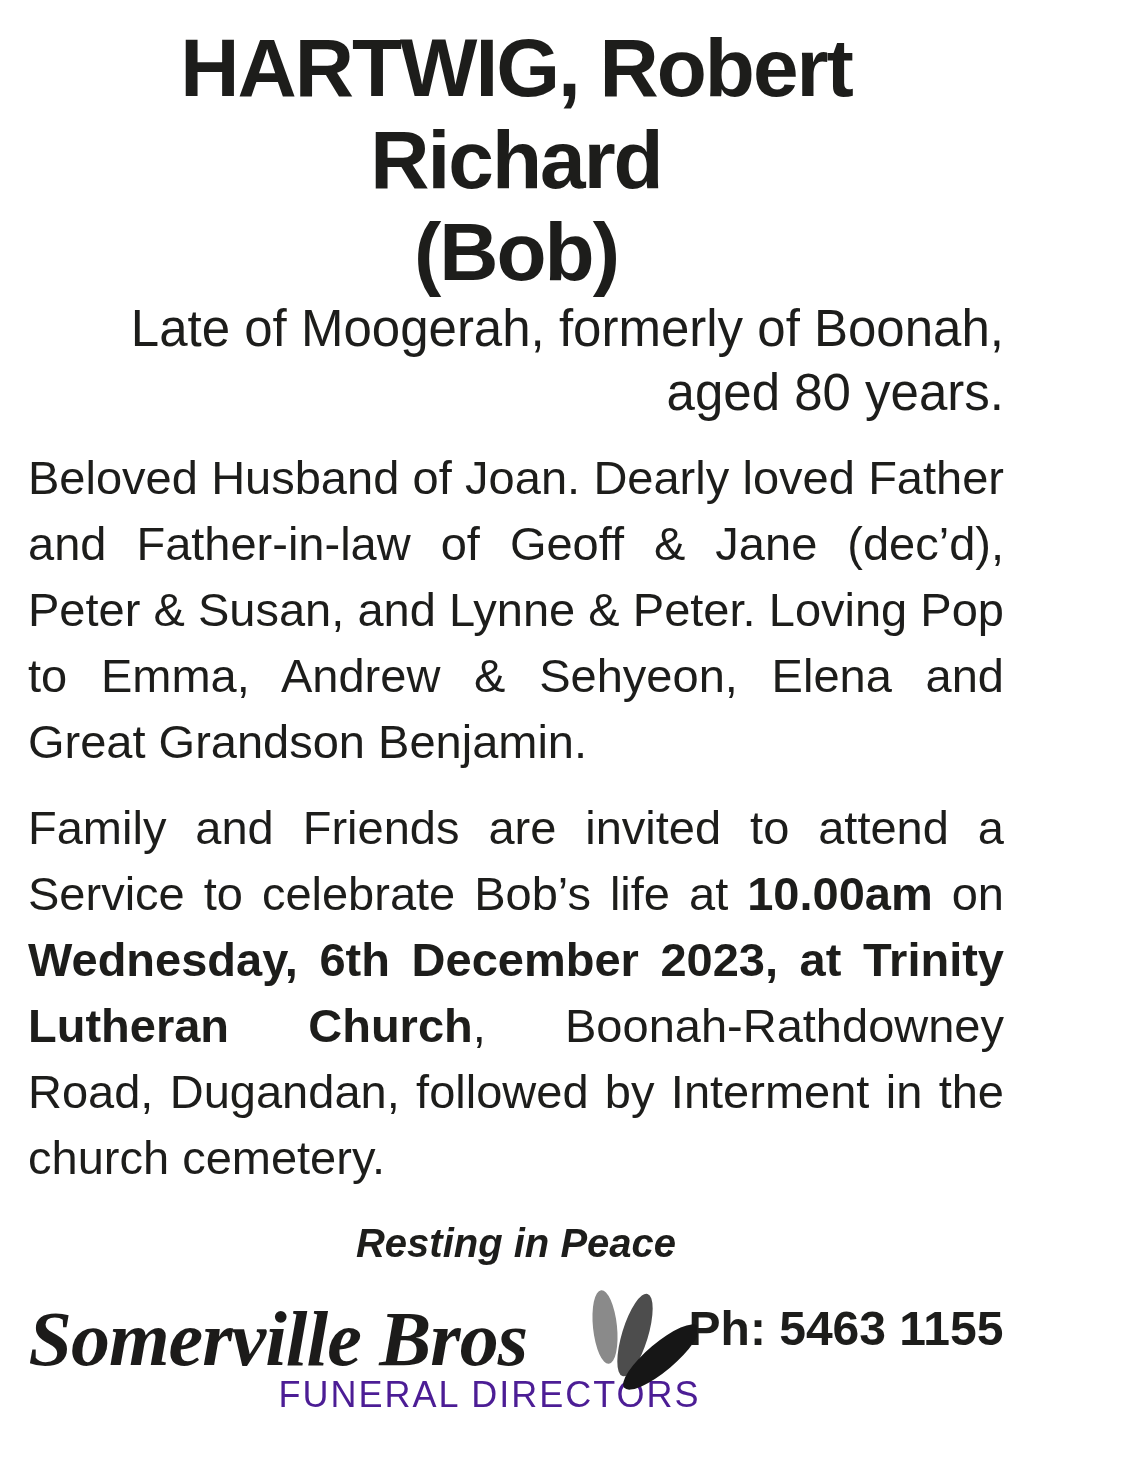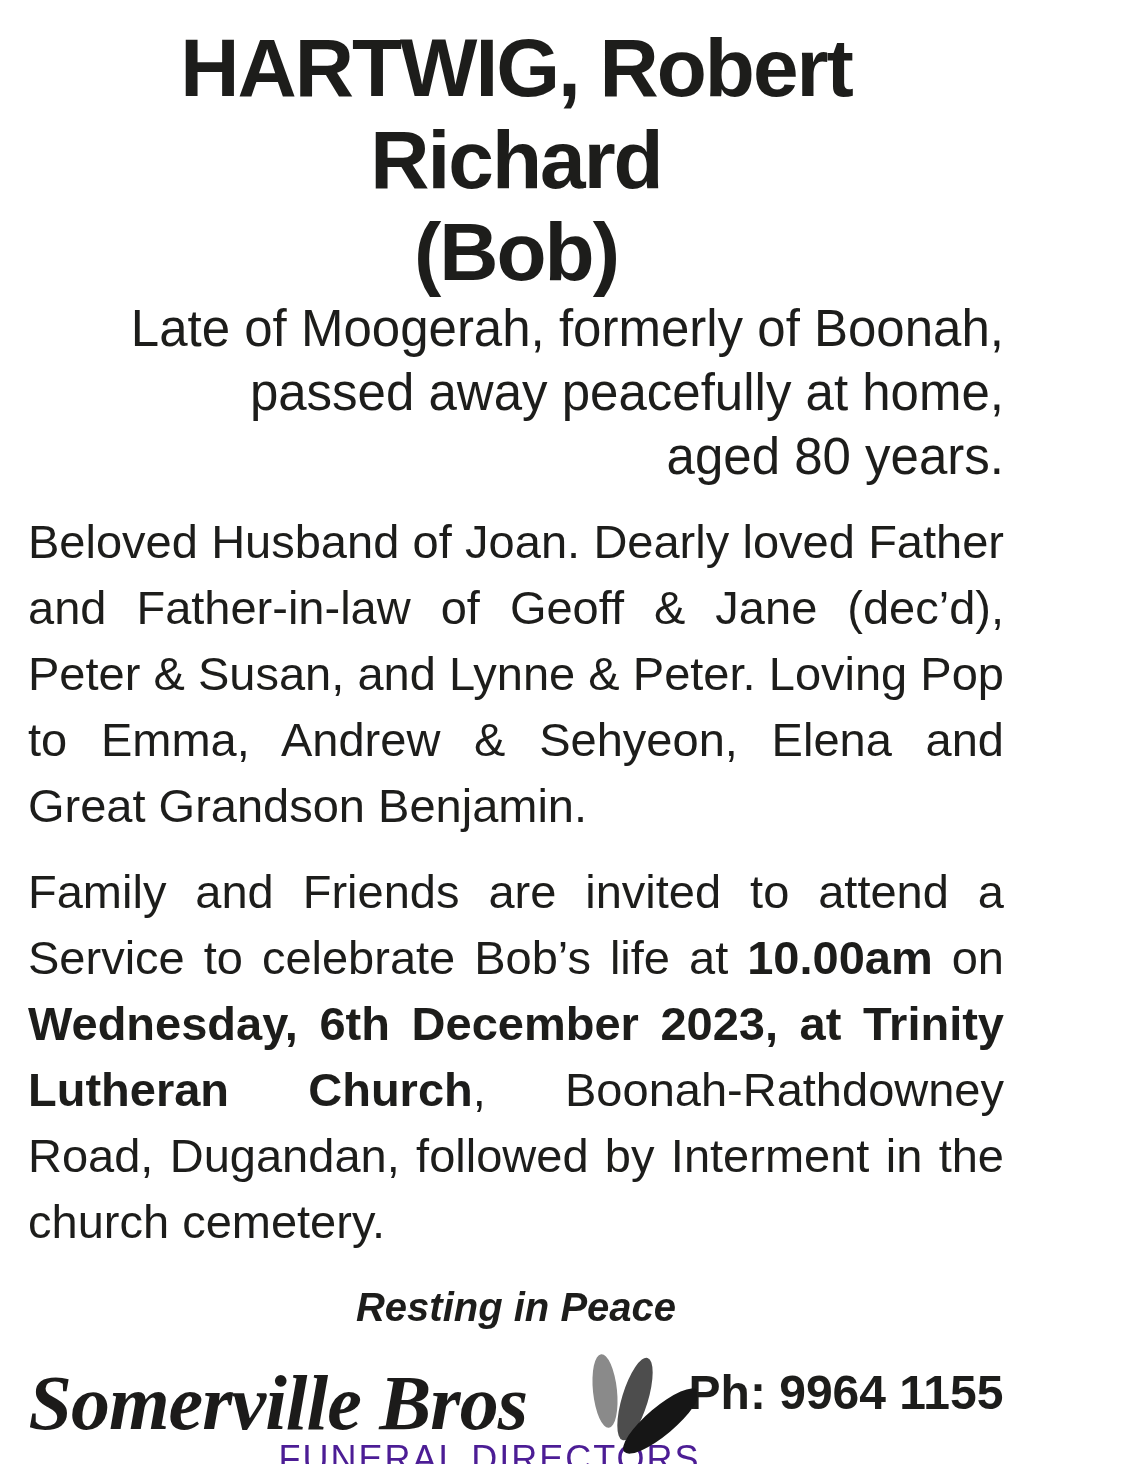--- a/index.html
+++ b/index.html
@@ -106,21 +106,20 @@
 
 <div class="page">
 
   <h1 class="title">
     <span>HARTWIG, Robert Richard</span><br>
     <span>(Bob)</span>
   </h1>
 
   <div class="intro">
     <div>Late of Moogerah, formerly of Boonah,</div>
-    <div>passed away peacefully at home,</div>
     <div>aged 80 years.</div>
   </div>
 
   <p class="para">Beloved Husband of Joan. Dearly loved Father and Father-in-law of Geoff &amp; Jane (dec’d), Peter &amp; Susan, and Lynne &amp; Peter. Loving Pop to Emma, Andrew &amp; Sehyeon, Elena and Great Grandson Benjamin.</p>
 
   <p class="para"><span>Family and Friends are invited to attend a Service to celebrate Bob’s life at </span><b>10.00am</b><span> on </span><b>Wednesday, 6th December 2023, at Trinity Lutheran Church</b><span>, Boonah-Rathdowney Road, Dugandan, followed by Interment in the church cemetery.</span></p>
 
   <div class="closing">Resting in Peace</div>
 
   <div class="footer">
@@ -129,17 +128,17 @@
       <span class="logo-leaves">
         <svg width="120" height="104" viewBox="0 0 120 104">
           <ellipse cx="28" cy="40" rx="12" ry="37" transform="rotate(-6 28 40)" fill="#8a8a8a"></ellipse>
           <ellipse cx="58" cy="48" rx="13" ry="43" transform="rotate(17 58 48)" fill="#4d4d4d"></ellipse>
           <ellipse cx="84" cy="70" rx="14" ry="48" transform="rotate(50 84 70)" fill="#161616"></ellipse>
         </svg>
       </span>
       <div class="logo-subtitle">FUNERAL DIRECTORS</div>
     </div>
     <div class="contact">
-      <div class="phone">Ph: 9964 1155</div>
+      <div class="phone">Ph: 5463 1155</div>
     </div>
   </div>
 
 </div>
 
 </body></html>

